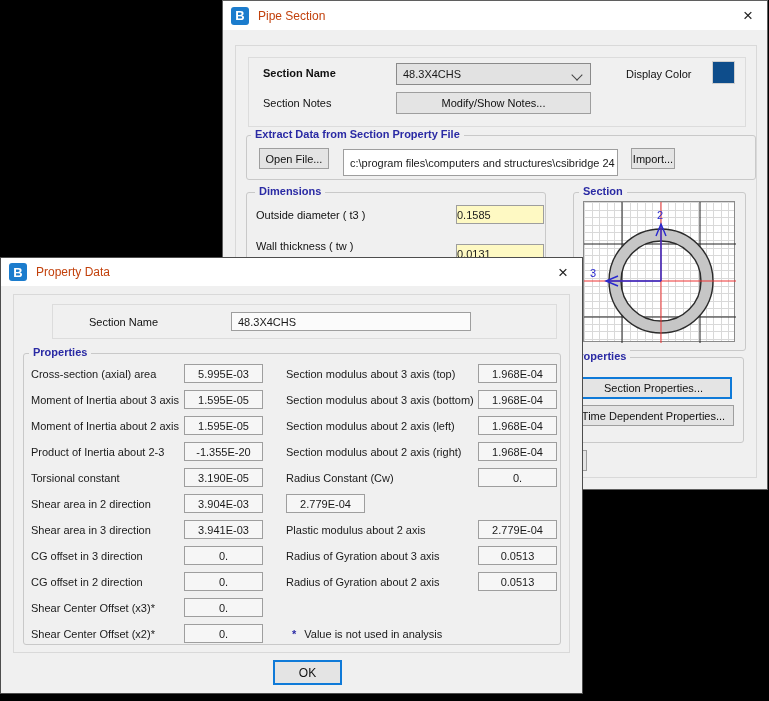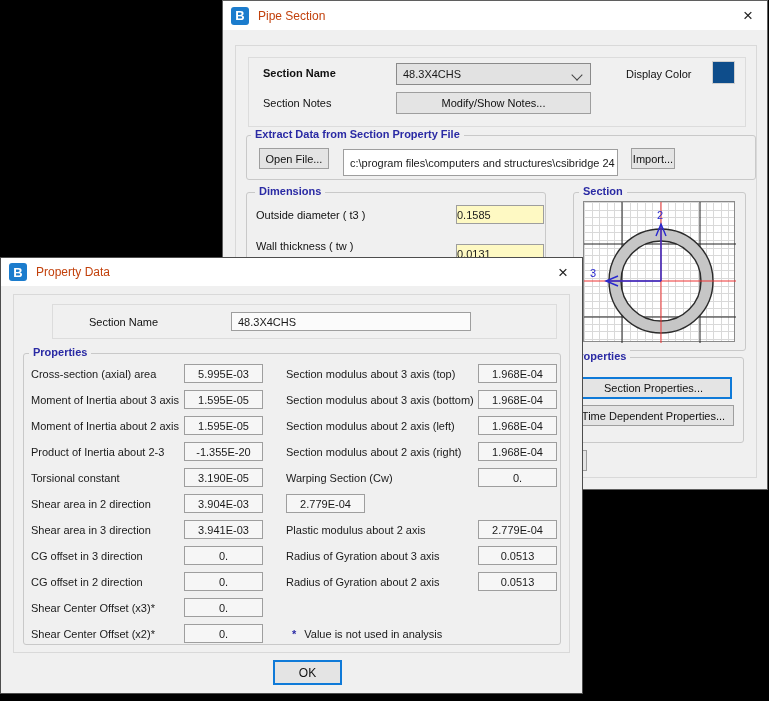--- a/index.html
+++ b/index.html
@@ -165,21 +165,21 @@
       <span class="pbox">-1.355E-20</span>
       <span class="pgap"></span>
       <span class="plabel r">Section modulus about 2 axis (right)</span>
       <span class="pbox">1.968E-04</span>
     </div>
 
     <div class="prow">
       <span class="plabel">Torsional constant</span>
       <span class="pbox">3.190E-05</span>
       <span class="pgap"></span>
-      <span class="plabel r">Warping Section (Cw)</span>
+      <span class="plabel r">Radius Constant (Cw)</span>
       <span class="pbox">0.</span>
     </div>
 
     <div class="prow">
       <span class="plabel">Shear area in 2 direction</span>
       <span class="pbox">3.904E-03</span>
       <span class="pgap"></span>
       <span class="pbox">2.779E-04</span>
     </div>
 

